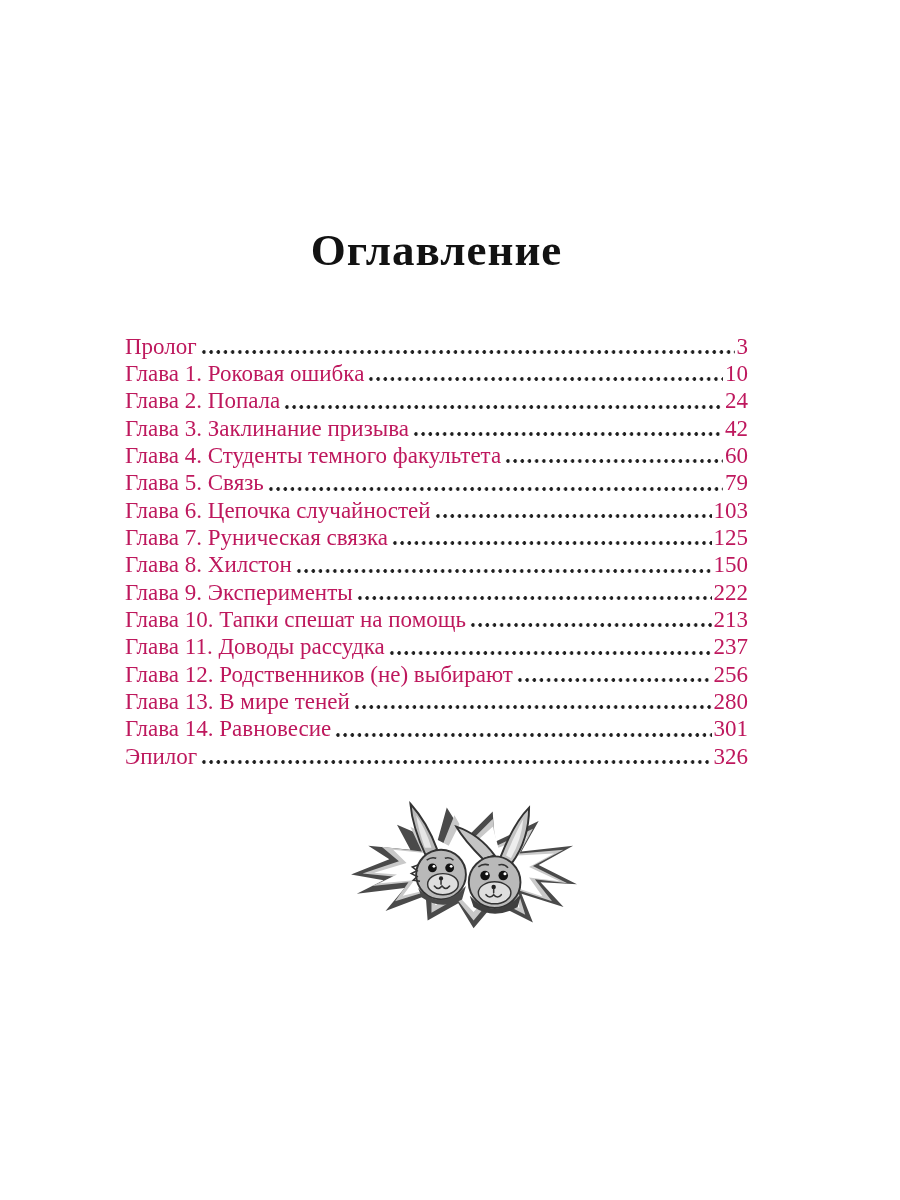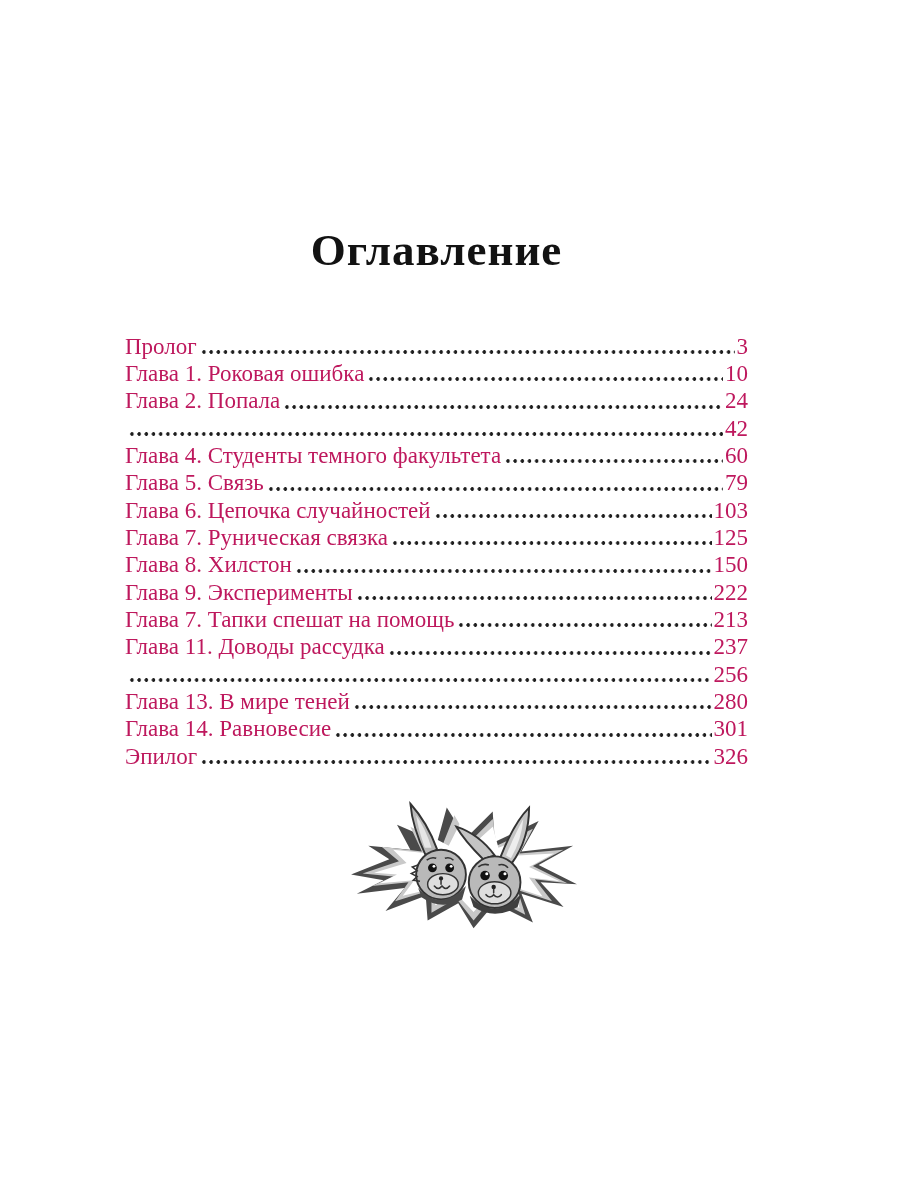--- a/index.html
+++ b/index.html
@@ -93,20 +93,21 @@
           <span class="toc-label">Глава 1. Роковая ошибка </span>
           <span class="toc-dots"></span>
           <span class="toc-page">10</span>
         </div>
         <div class="toc-row">
           <span class="toc-label">Глава 2. Попала</span>
           <span class="toc-dots"></span>
           <span class="toc-page">24</span>
         </div>
         <div class="toc-row">
+          <span class="toc-label">Глава 3. Заклинание призыва</span>
           <span class="toc-dots"></span>
           <span class="toc-page">42</span>
         </div>
         <div class="toc-row">
           <span class="toc-label">Глава 4. Студенты темного факультета</span>
           <span class="toc-dots"></span>
           <span class="toc-page">60</span>
         </div>
         <div class="toc-row">
           <span class="toc-label">Глава 5. Связь</span>
@@ -127,30 +128,31 @@
           <span class="toc-label">Глава 8. Хилстон </span>
           <span class="toc-dots"></span>
           <span class="toc-page">150</span>
         </div>
         <div class="toc-row">
           <span class="toc-label">Глава 9. Эксперименты </span>
           <span class="toc-dots"></span>
           <span class="toc-page">222</span>
         </div>
         <div class="toc-row">
-          <span class="toc-label">Глава 7. Тапки спешат на помощь </span>
+          <span class="toc-label">Глава 10. Тапки спешат на помощь </span>
           <span class="toc-dots"></span>
           <span class="toc-page">213</span>
         </div>
         <div class="toc-row">
           <span class="toc-label">Глава 11. Доводы рассудка </span>
           <span class="toc-dots"></span>
           <span class="toc-page">237</span>
         </div>
         <div class="toc-row">
+          <span class="toc-label">Глава 12. Родственников (не) выбирают </span>
           <span class="toc-dots"></span>
           <span class="toc-page">256</span>
         </div>
         <div class="toc-row">
           <span class="toc-label">Глава 13. В мире теней </span>
           <span class="toc-dots"></span>
           <span class="toc-page">280</span>
         </div>
         <div class="toc-row">
           <span class="toc-label">Глава 14. Равновесие </span>

